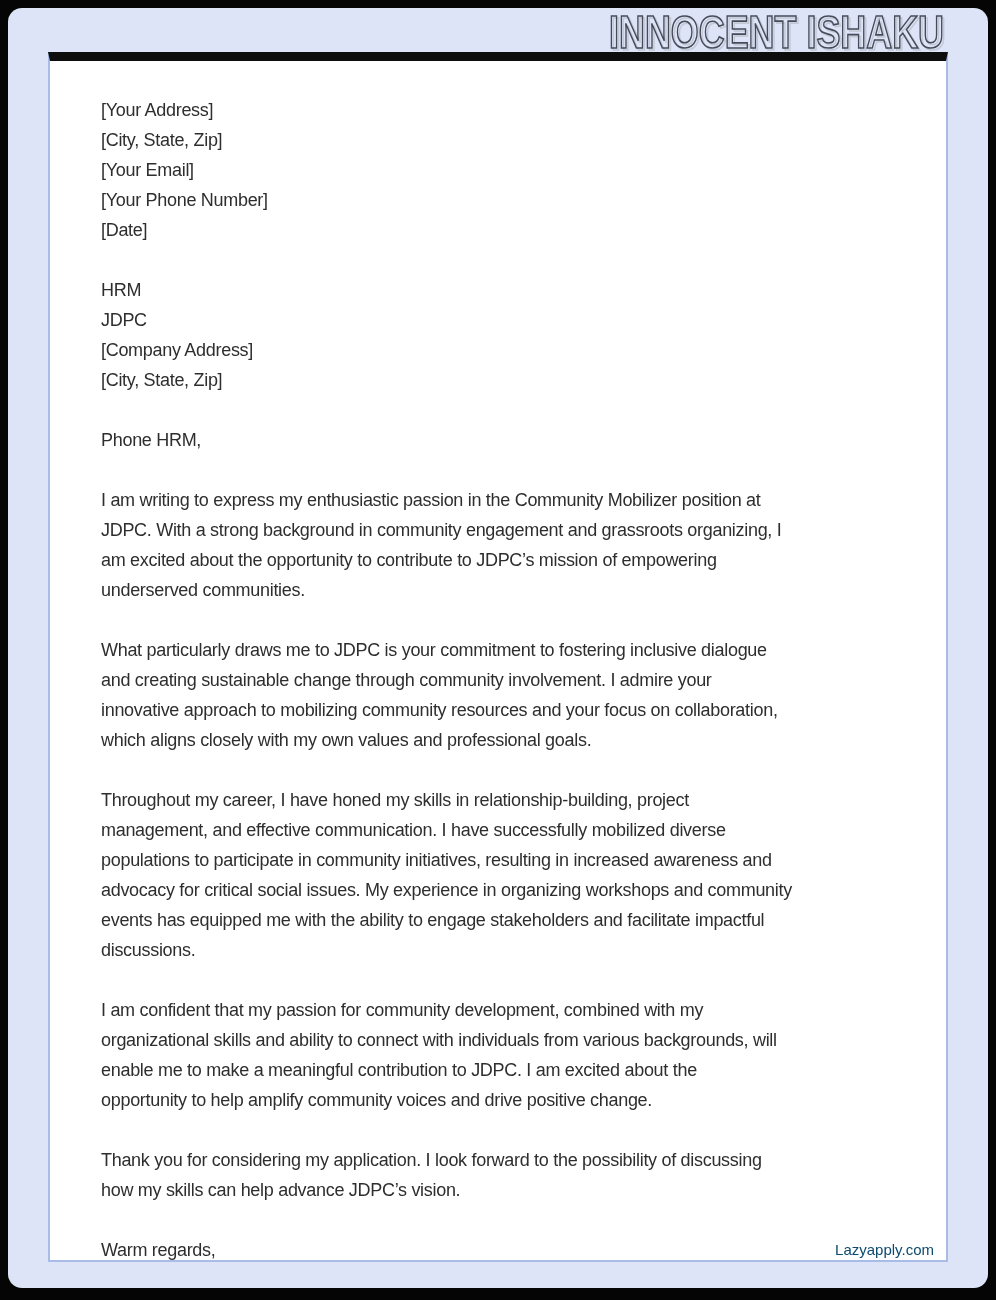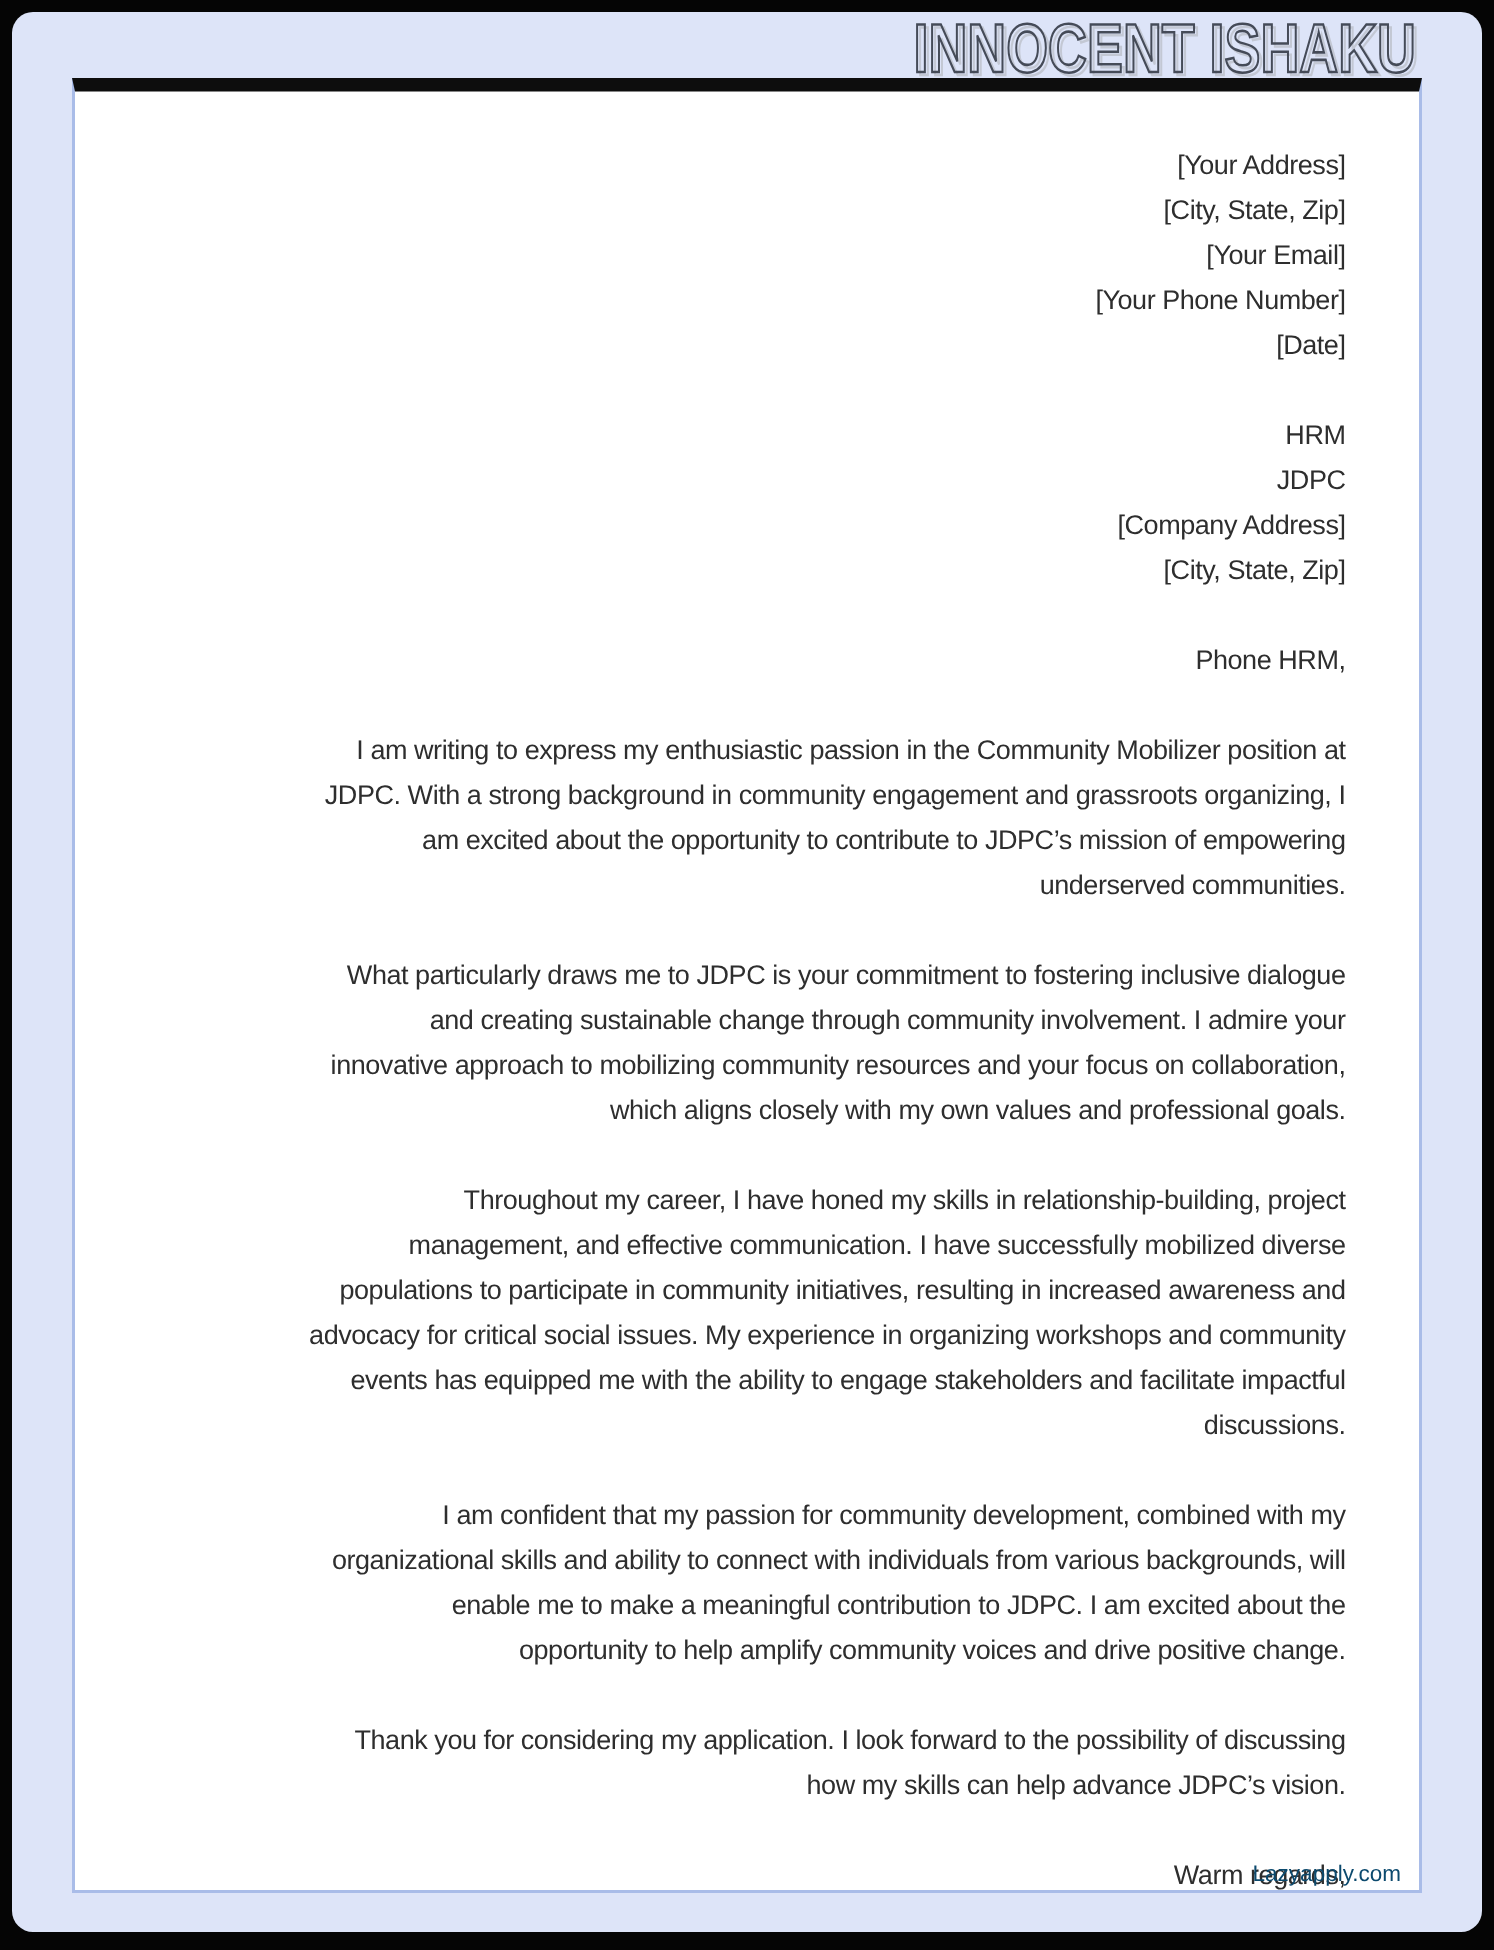--- a/index.html
+++ b/index.html
@@ -52,21 +52,20 @@
   .page-content {
     padding: 34px 49px 0 51px;
     font-size: 18px;
     line-height: 30px;
     letter-spacing: -0.3px;
     color: #2e2e2e;
   }
   .block, .para {
     white-space: pre;
     margin: 0 0 30px 0;
-    text-align: right;
   }
   .watermark {
     position: absolute;
     right: 12px;
     bottom: 2px;
     font-size: 15px;
     letter-spacing: 0;
     color: #0c4a6e;
     white-space: nowrap;
   }

